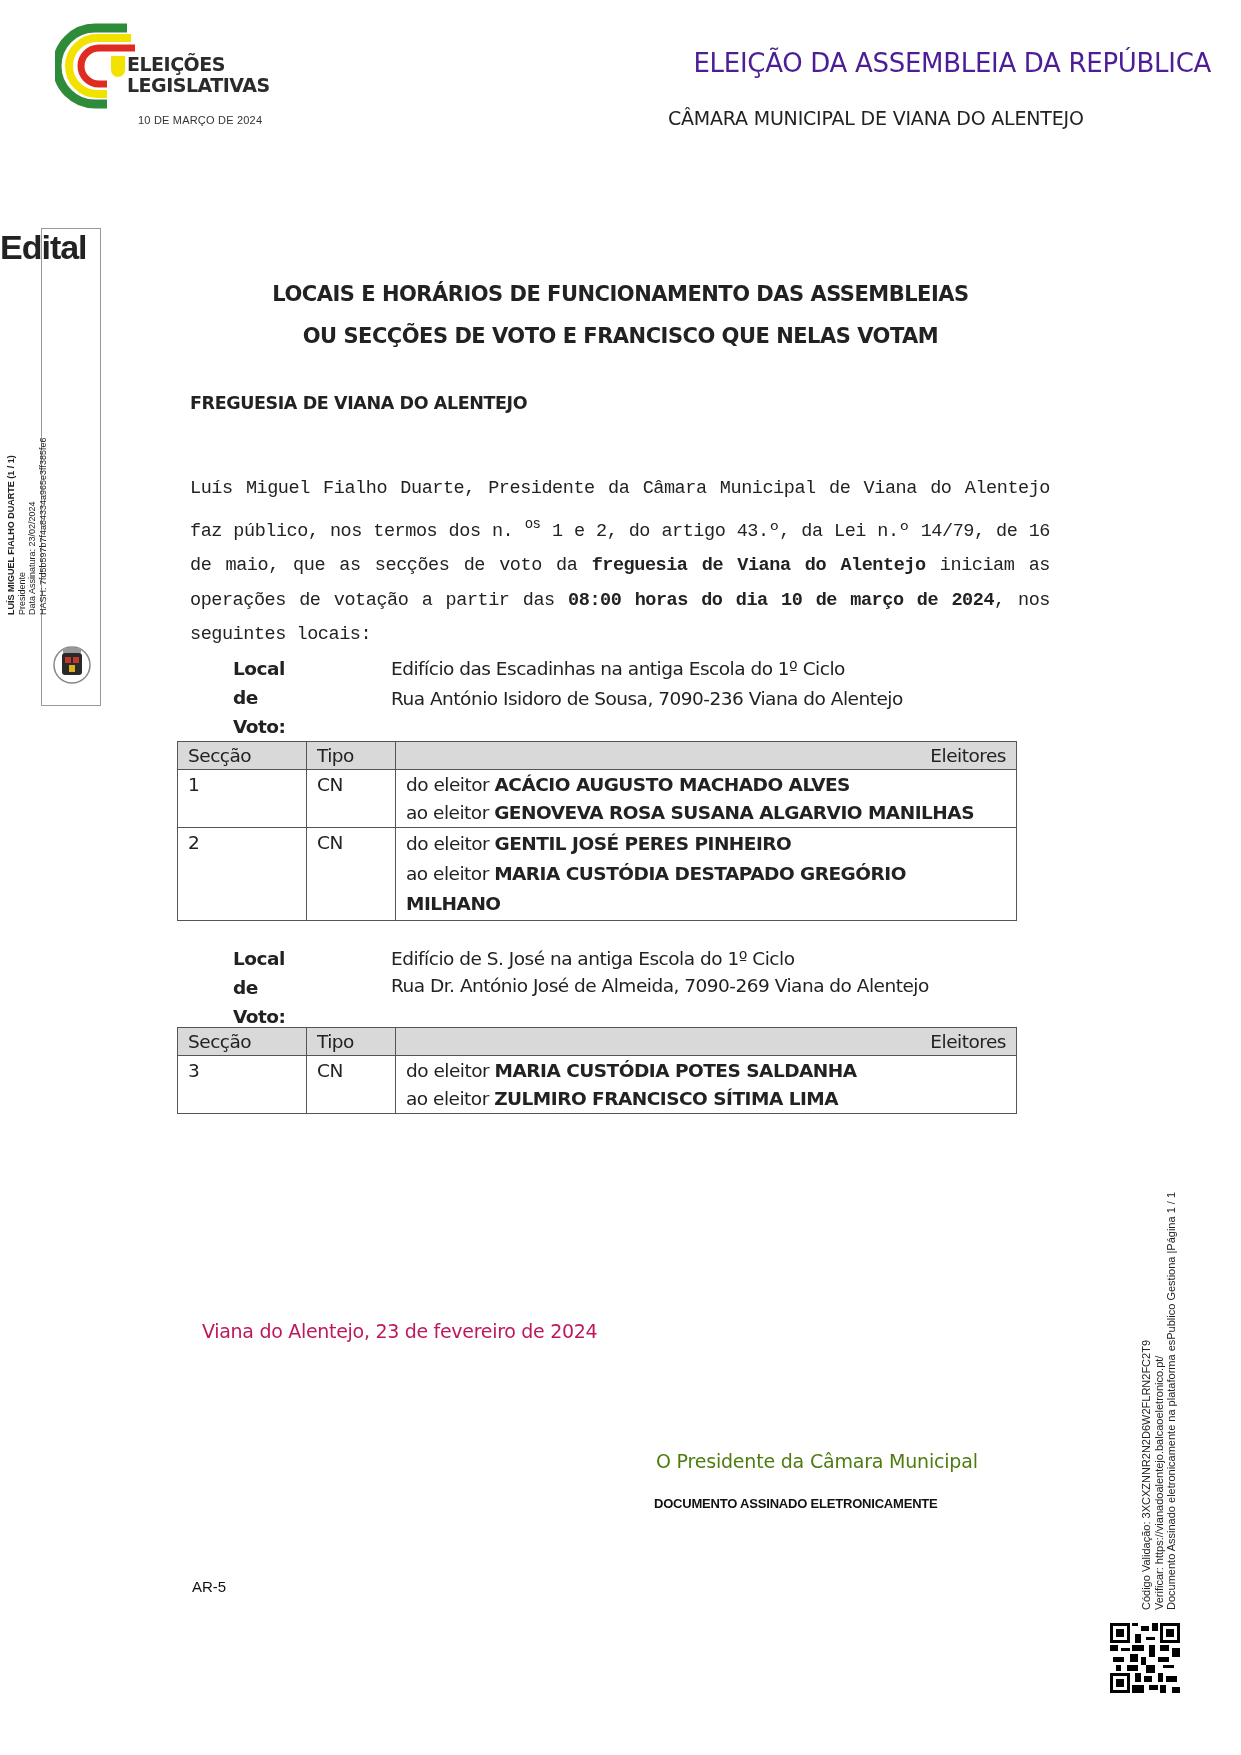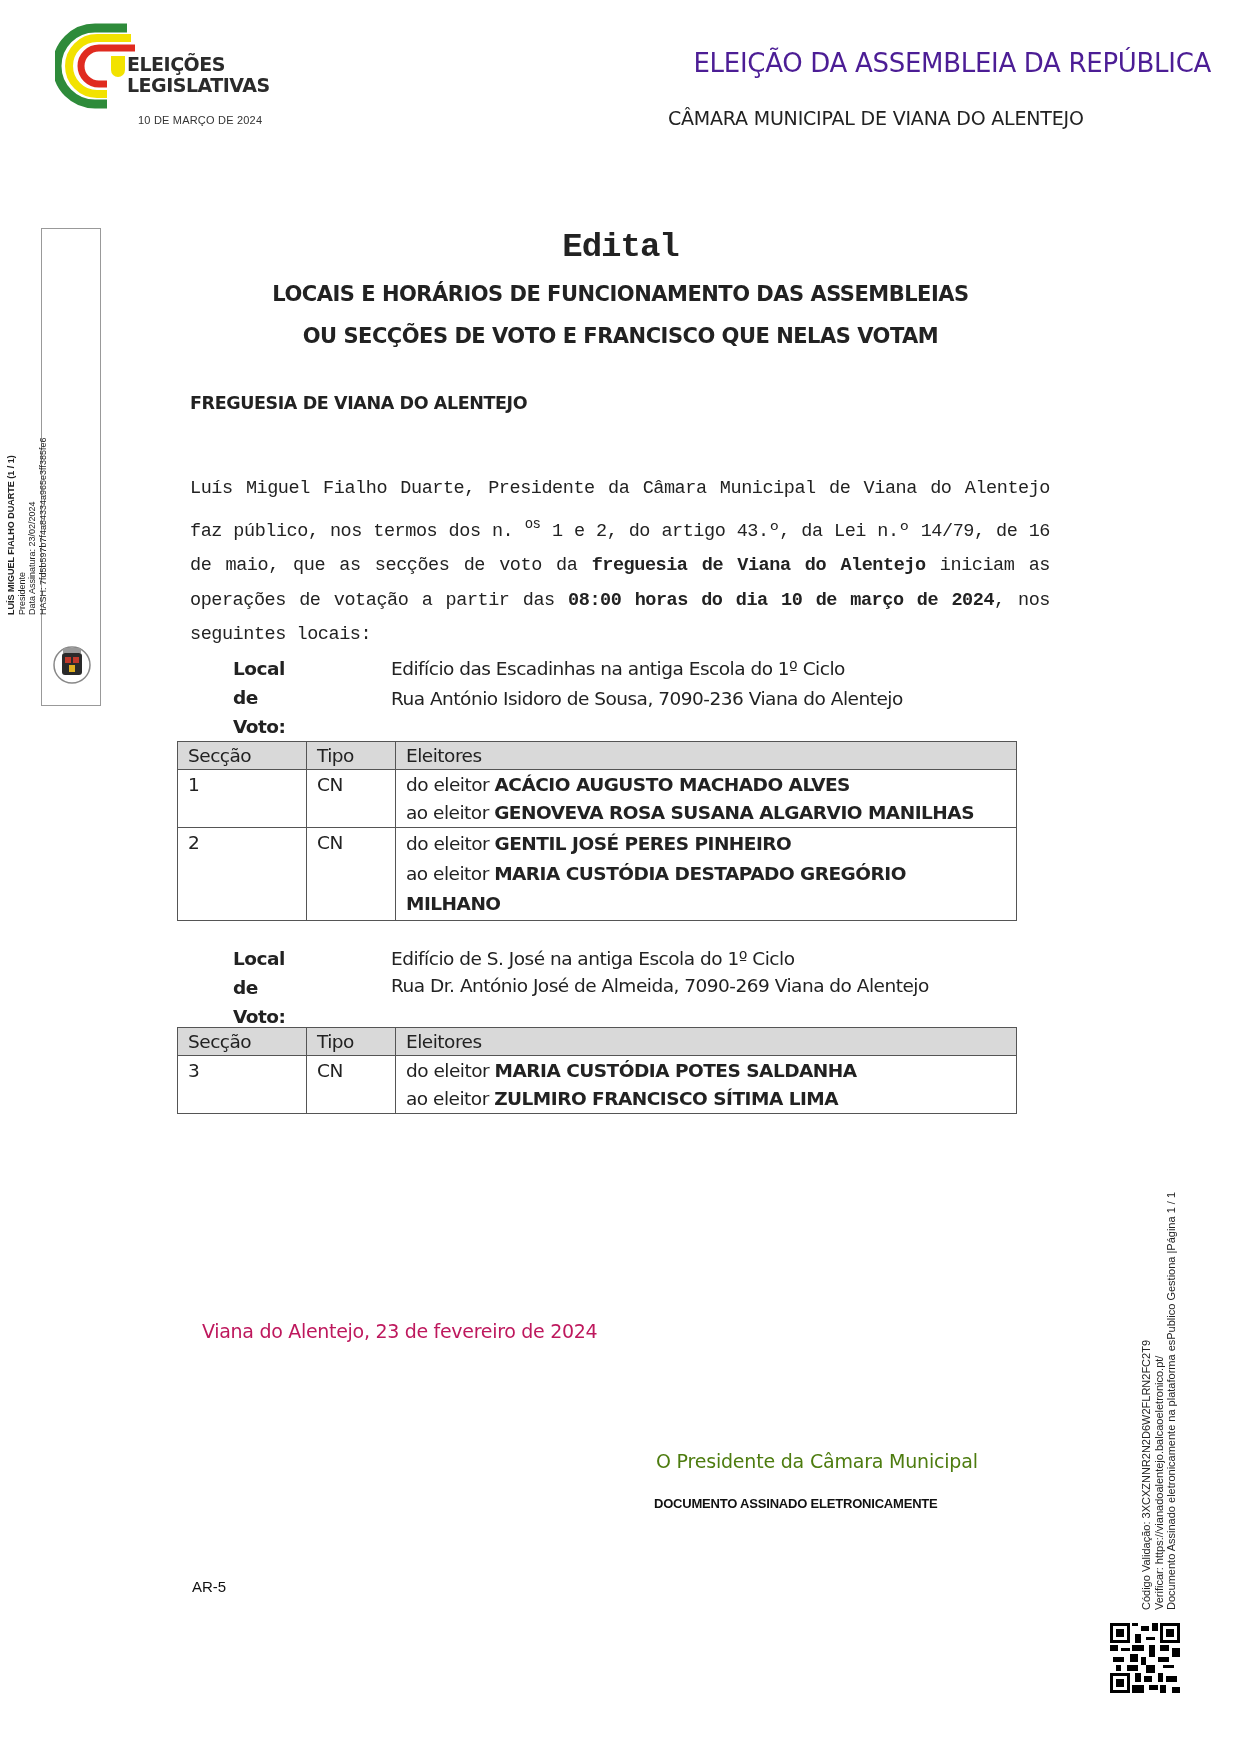--- a/index.html
+++ b/index.html
@@ -13,32 +13,32 @@
   .logo-date { position:absolute; left:73px; top:92px; font-size:11px; color:#333; letter-spacing:0.2px;margin-left:10px;}
   
   .hdr-title { right:30px; top:48px; font-family:"DejaVu Sans", sans-serif; font-size:26px; color:#4c1d95; letter-spacing:-0.3px; }
   .hdr-sub { left:668px; top:107px; font-family:"DejaVu Sans", sans-serif; font-size:19px; color:#222; letter-spacing:-0.2px;}
   
   .sig-box { left:41px; top:228px; width:60px; height:478px; border:1px solid #999; box-sizing:border-box; }
   .sig-text { position:absolute; left:6px; bottom:90px; transform-origin:left bottom; transform:rotate(-90deg) translateX(0);
               font-size:9px; line-height:10.5px; color:#222; white-space:nowrap; width:300px; }
   .crest { position:absolute; left:8px; bottom:12px; width:44px; height:56px; }
   
-  .title { left:0; width:1241px; text-align:center; top:228px; font-family:Liberation Mono, monospace; font-weight:bold; font-size:34px; color:#222; letter-spacing:-1px; }
+  .title { left:0; width:1241px; top:228px; font-family:Liberation Sans, sans-serif; font-weight:bold; font-size:34px; color:#222; letter-spacing:-1px; }
   .subtitle { left:0; width:1241px; text-align:center; font-family:"DejaVu Sans", sans-serif; font-weight:bold; font-size:21px; color:#222; letter-spacing:-0.5px; }
   .freg { left:190px; top:393px; font-family:"DejaVu Sans", sans-serif; font-weight:bold; font-size:17.5px; letter-spacing:-0.4px; color:#222; }
   .para { left:190px; top:472px; width:860px; font-family:Liberation Mono, monospace; font-size:18.5px; line-height:34.5px; color:#222; letter-spacing:-0.45px; text-align:justify; }
   .para sup { font-size:14px; vertical-align:8px; }
   .local { font-family:"DejaVu Sans", sans-serif; font-size:18.5px; color:#222; letter-spacing:-0.5px; line-height:29px; }
   .local .lbl { position:absolute; left:0; font-weight:bold; }
   .local .v { position:absolute; left:158px; white-space:nowrap; }
   table.sec { position:absolute; left:177px; border-collapse:collapse; width:840px;
               font-family:"DejaVu Sans", sans-serif; font-size:18.5px; color:#222; letter-spacing:-0.5px; }
   table.sec th { background:#d9d9d9; font-weight:normal; text-align:left; padding:0 10px; height:27px; border:1.3px solid #555; }
-  table.sec th.c { text-align:left; }
+  table.sec th.c { text-align:right; }
   table.sec td { border:1.3px solid #555; vertical-align:top; padding:1px 10px; line-height:27.5px; }
   table.sec td.e { padding-left:10px; }
   .col1 { width:108px; } .col2 { width:68px; }
   .date { left:202px; top:1284px; font-family:"DejaVu Sans", sans-serif; font-size:19px; color:#be185d; letter-spacing:-0.3px;margin-top:36px; }
   .pres { left:656px; top:1450px; font-family:"DejaVu Sans", sans-serif; font-size:19px; color:#4d7c0f; letter-spacing:-0.2px; }
   .assin { left:654px; top:1496px; font-size:13px; font-weight:bold; color:#111; letter-spacing:-0.2px; }
   .ar5 { left:192px; top:1578px; font-size:15px; color:#111; }
   .valid { left:1140px; top:1610px; transform-origin:left top; transform:rotate(-90deg);
            font-size:11px; line-height:12.5px; color:#222; white-space:nowrap; }
   .qr { left:1110px; top:1623px; width:70px; height:70px; }

